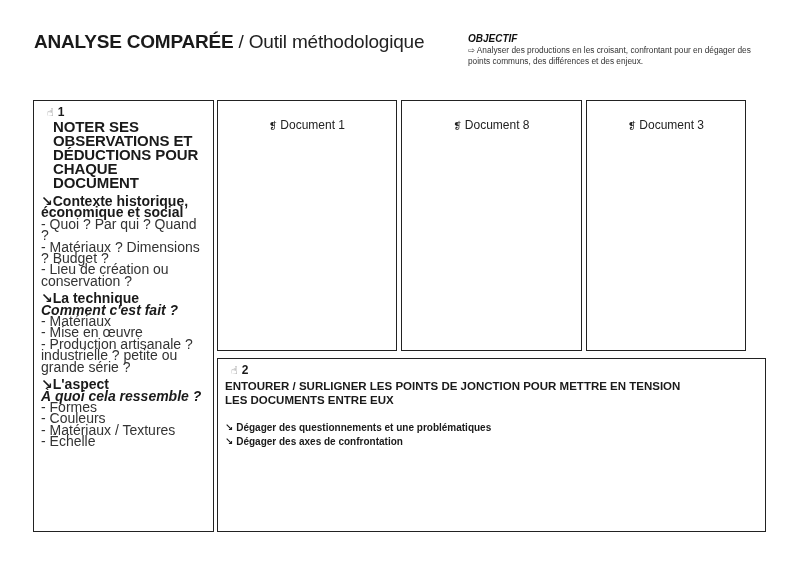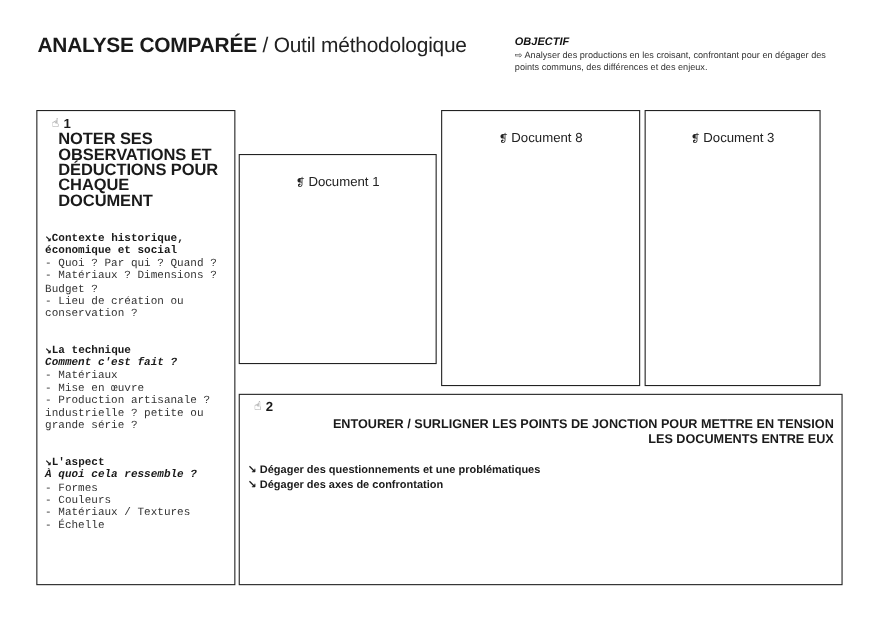--- a/index.html
+++ b/index.html
@@ -5,35 +5,35 @@
   html, body { margin:0; padding:0; background:#ffffff; }
   body { width:800px; height:565px; position:relative; overflow:hidden;
          font-family:"Liberation Sans", "DejaVu Sans", sans-serif; color:#1a1a1a; }
   .title { position:absolute; left:34px; top:31px; font-size:19px; letter-spacing:-0.2px; white-space:nowrap; }
   .title .bold { font-weight:bold; }
   .title .light { font-weight:normal; color:#222; }
   .objective { position:absolute; left:468px; top:33px; width:300px; font-size:8.3px; line-height:11px; color:#333; }
   .objective .obj-label { font-weight:bold; font-style:italic; font-size:10px; color:#111; display:block; line-height:12px; }
   .box { position:absolute; border:1.5px solid #222; box-sizing:border-box; background:#fff; }
   #left-box { left:33px; top:100px; width:181px; height:432px; padding:4px 7px; }
-  #doc1 { left:217px; top:100px; width:180px; height:191px;margin-top:40px; }
+  #doc1 { left:217px; top:100px; width:180px; height:251px; }
   #doc2 { left:401px; top:100px; width:181px; height:251px; }
   #doc3 { left:586px; top:100px; width:160px; height:251px; }
   #bottom-box { left:217px; top:358px; width:549px; height:174px; padding:4px 7px; }
   .step-num { font-size:12px; font-weight:bold; line-height:14px; display:flex; align-items:center; gap:4px; padding-left:6px; }
   .hand { font-size:11px; font-weight:normal; color:#555; }
   .heading { font-size:15px; line-height:14px; font-weight:bold; letter-spacing:-0.1px; margin-top:1px;margin-left:12px; }
-  .section { margin-top:22px; font-size:10px; line-height:11.4px;font-family:Liberation Mono, monospace; }
+  .section { margin-top:6px; font-size:14px; line-height:11.4px; }
   .section:first-of-type { margin-top:10px; }
   .sec-title { font-weight:bold; }
   .sec-q { font-weight:bold; font-style:italic; }
   .item { color:#333; }
   .doc-label { position:absolute; top:17px; left:0; right:0; text-align:center; font-size:12px; color:#222; }
   .pil { font-size:10px; margin-right:3px; }
-  .b-heading { font-size:11.5px; line-height:14px; font-weight:bold; margin-top:2px;text-align:right; }
+  .b-heading { font-size:11.5px; line-height:14px; font-weight:bold; margin-top:2px; }
   .b-list { margin-top:14px; font-size:10px; line-height:14px; font-weight:bold; }
 </style>
 </head>
 <body>
 
 <div class="title">
   <span class="bold">ANALYSE COMPARÉE</span><span class="light"> / </span><span class="light">Outil méthodologique</span>
 </div>
 
 <div class="objective">

